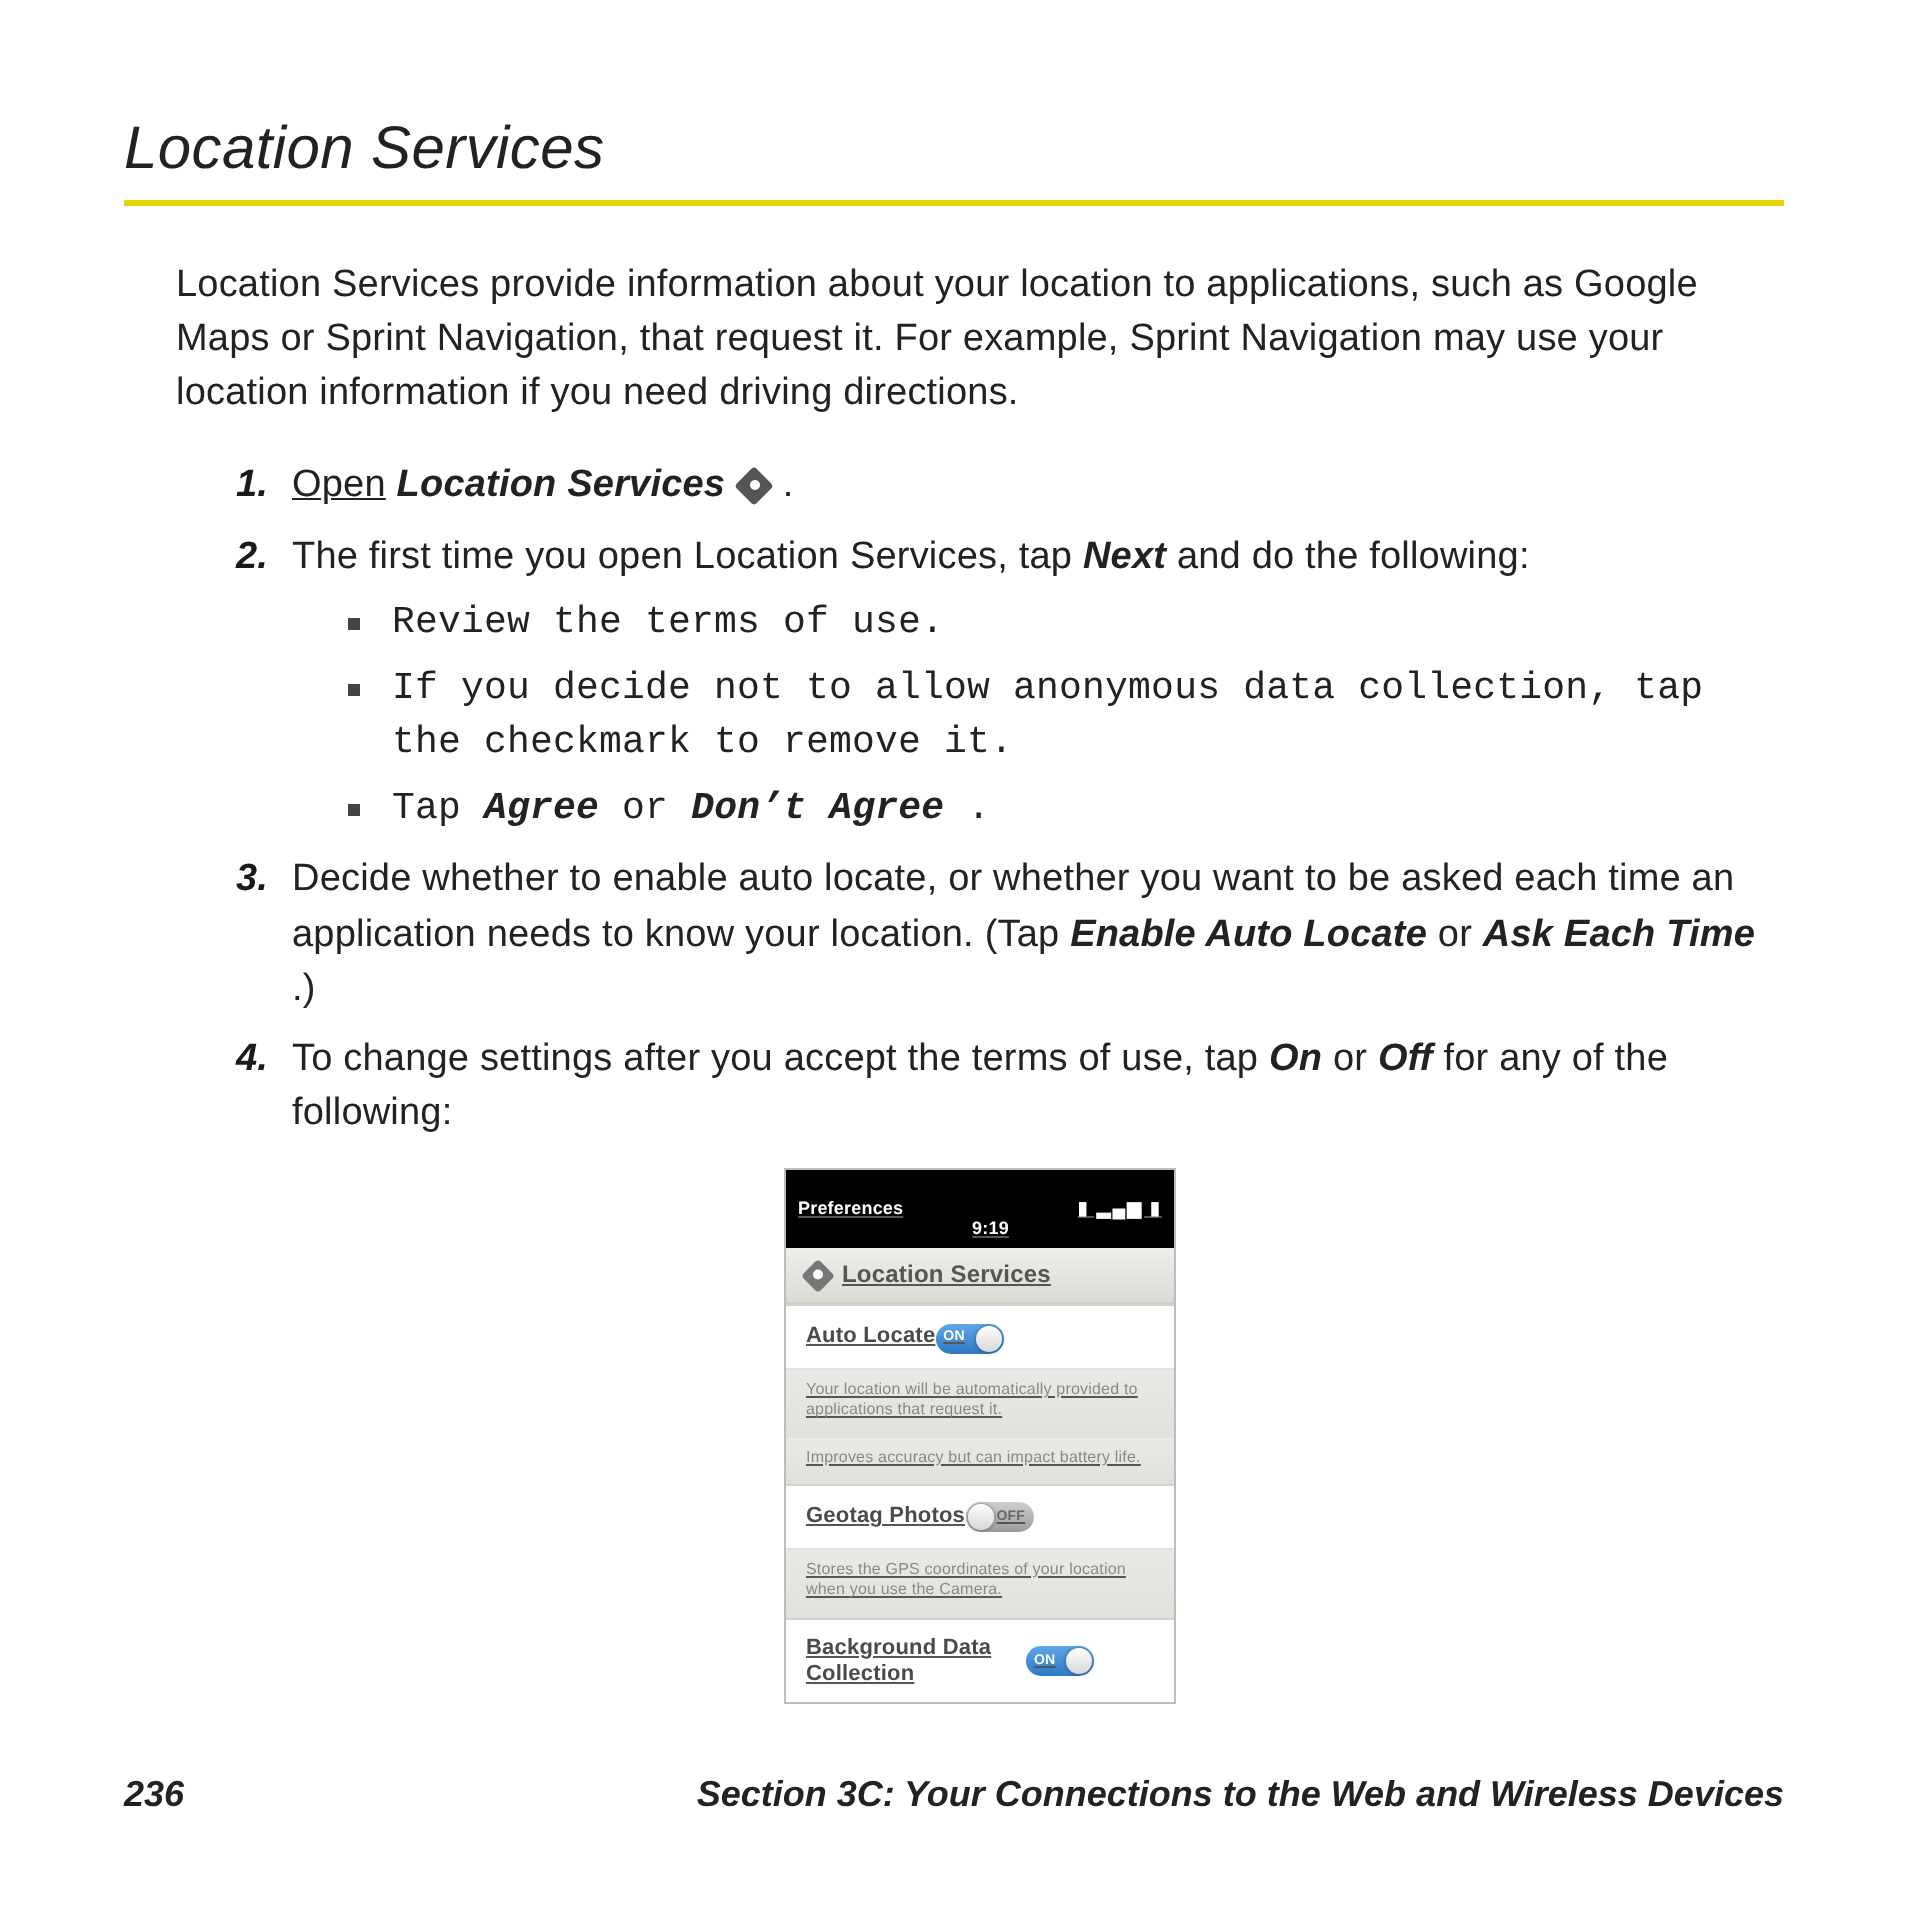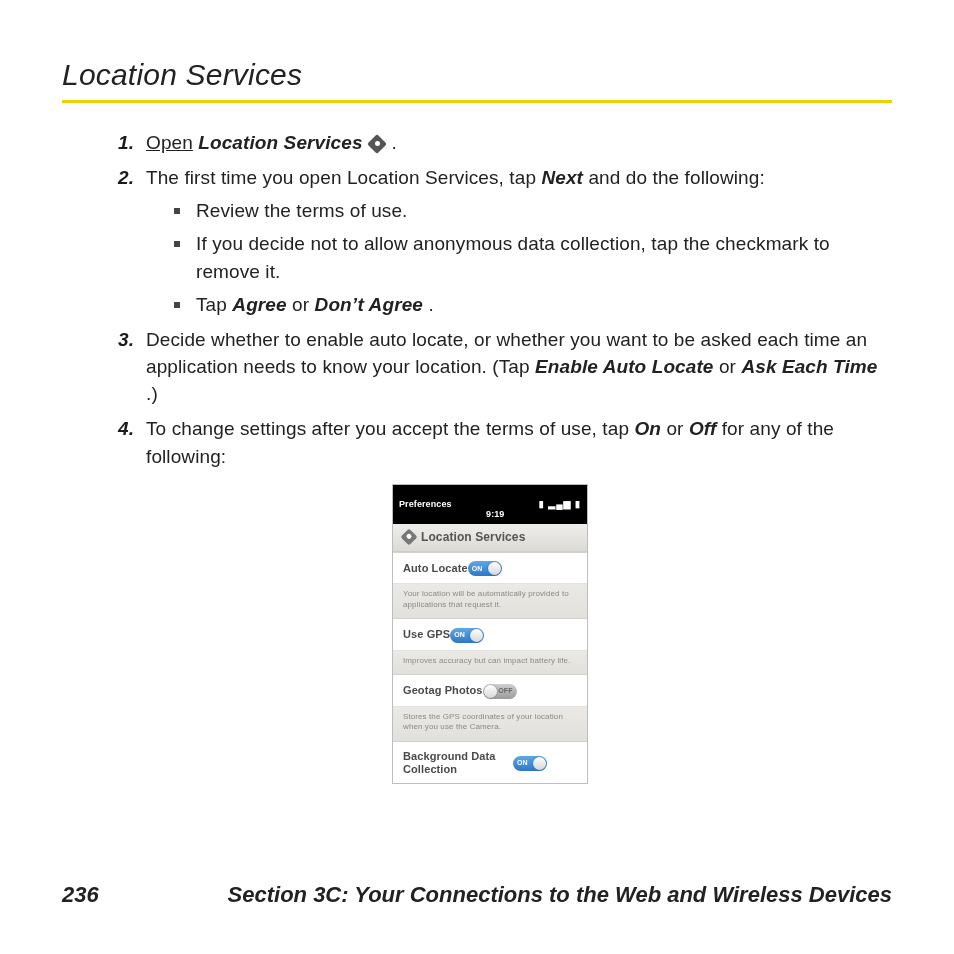--- a/index.html
+++ b/index.html
@@ -54,20 +54,21 @@
     font-weight: 700;
     font-style: italic;
     color: #1a1a1a;
   }
   .u { text-decoration: underline; }
   .ib { font-weight: 700; font-style: italic; }
   ul.sub {
     list-style: none;
     margin: 6px 0 6px 0;
     padding: 0 0 0 28px;
+    font-family: Liberation Mono, monospace;
   }
   ul.sub > li {
     position: relative;
     padding-left: 22px;
     margin-bottom: 6px;
   }
   ul.sub > li::before {
     content: "";
     position: absolute;
     left: 0;
@@ -102,20 +103,21 @@
 
   
   .shot {
     width: 194px;
     margin: 14px auto 0 auto;
     border: 1px solid #bdbdbd;
     background: linear-gradient(#eceae7,#e4e2df);
     font-size: 10px;
     color:#555;
     box-shadow: 0 0 0 1px #d4d4d4 inset;
+    text-decoration: underline;
   }
   .sbar{
     background:#000;
     color:#fff;
     display:flex;
     justify-content:space-between;
     align-items:center;
     padding:3px 6px;
     font-size:9px;
     font-weight:700;
@@ -157,31 +159,32 @@
     content:"";position:absolute;top:1px;width:13px;height:13px;border-radius:50%;
     background:linear-gradient(#fff,#d7d7d7);box-shadow:0 0 2px rgba(0,0,0,0.4);
   }
   .tog.on::after{right:1px;}
   .tog.off::after{left:1px;}
 
   .footer{
     position:absolute;
     left:62px;right:62px;bottom:46px;
     display:flex;justify-content:space-between;
-    font-size:22px;font-style:italic;font-weight:700;
+    font-size:18px;font-style:italic;font-weight:700;
   }
 </style>
 </head>
 <body>
 
 <div class="page">
   <h1 class="title">Location Services</h1>
   <div class="hr"></div>
 
   <div class="body">
+    <p>Location Services provide information about your location to applications, such as Google Maps or Sprint Navigation, that request it. For example, Sprint Navigation may use your location information if you need driving directions.</p>
 
     <ol class="steps">
       <li>
         <span class="num">1.</span>
         <span class="u">Open</span>
         <span> </span>
         <span class="ib">Location Services</span>
         <span> </span>
         <span class="loc-icon"></span>
         <span>.</span>
@@ -234,24 +237,20 @@
         <span class="ic"></span>
         <span>Location Services</span>
       </div>
 
       <div class="row">
         <span>Auto Locate</span>
         <span class="tog on">ON</span>
       </div>
       <div class="note">Your location will be automatically provided to applications that request it.</div>
 
-      <div class="row">
-        <span>Use GPS</span>
-        <span class="tog on">ON</span>
-      </div>
       <div class="note">Improves accuracy but can impact battery life.</div>
 
       <div class="row">
         <span>Geotag Photos</span>
         <span class="tog off">OFF</span>
       </div>
       <div class="note">Stores the GPS coordinates of your location when you use the Camera.</div>
 
       <div class="row" style="border-bottom:none;">
         <span style="max-width:110px;line-height:1.2;">Background Data Collection</span>

